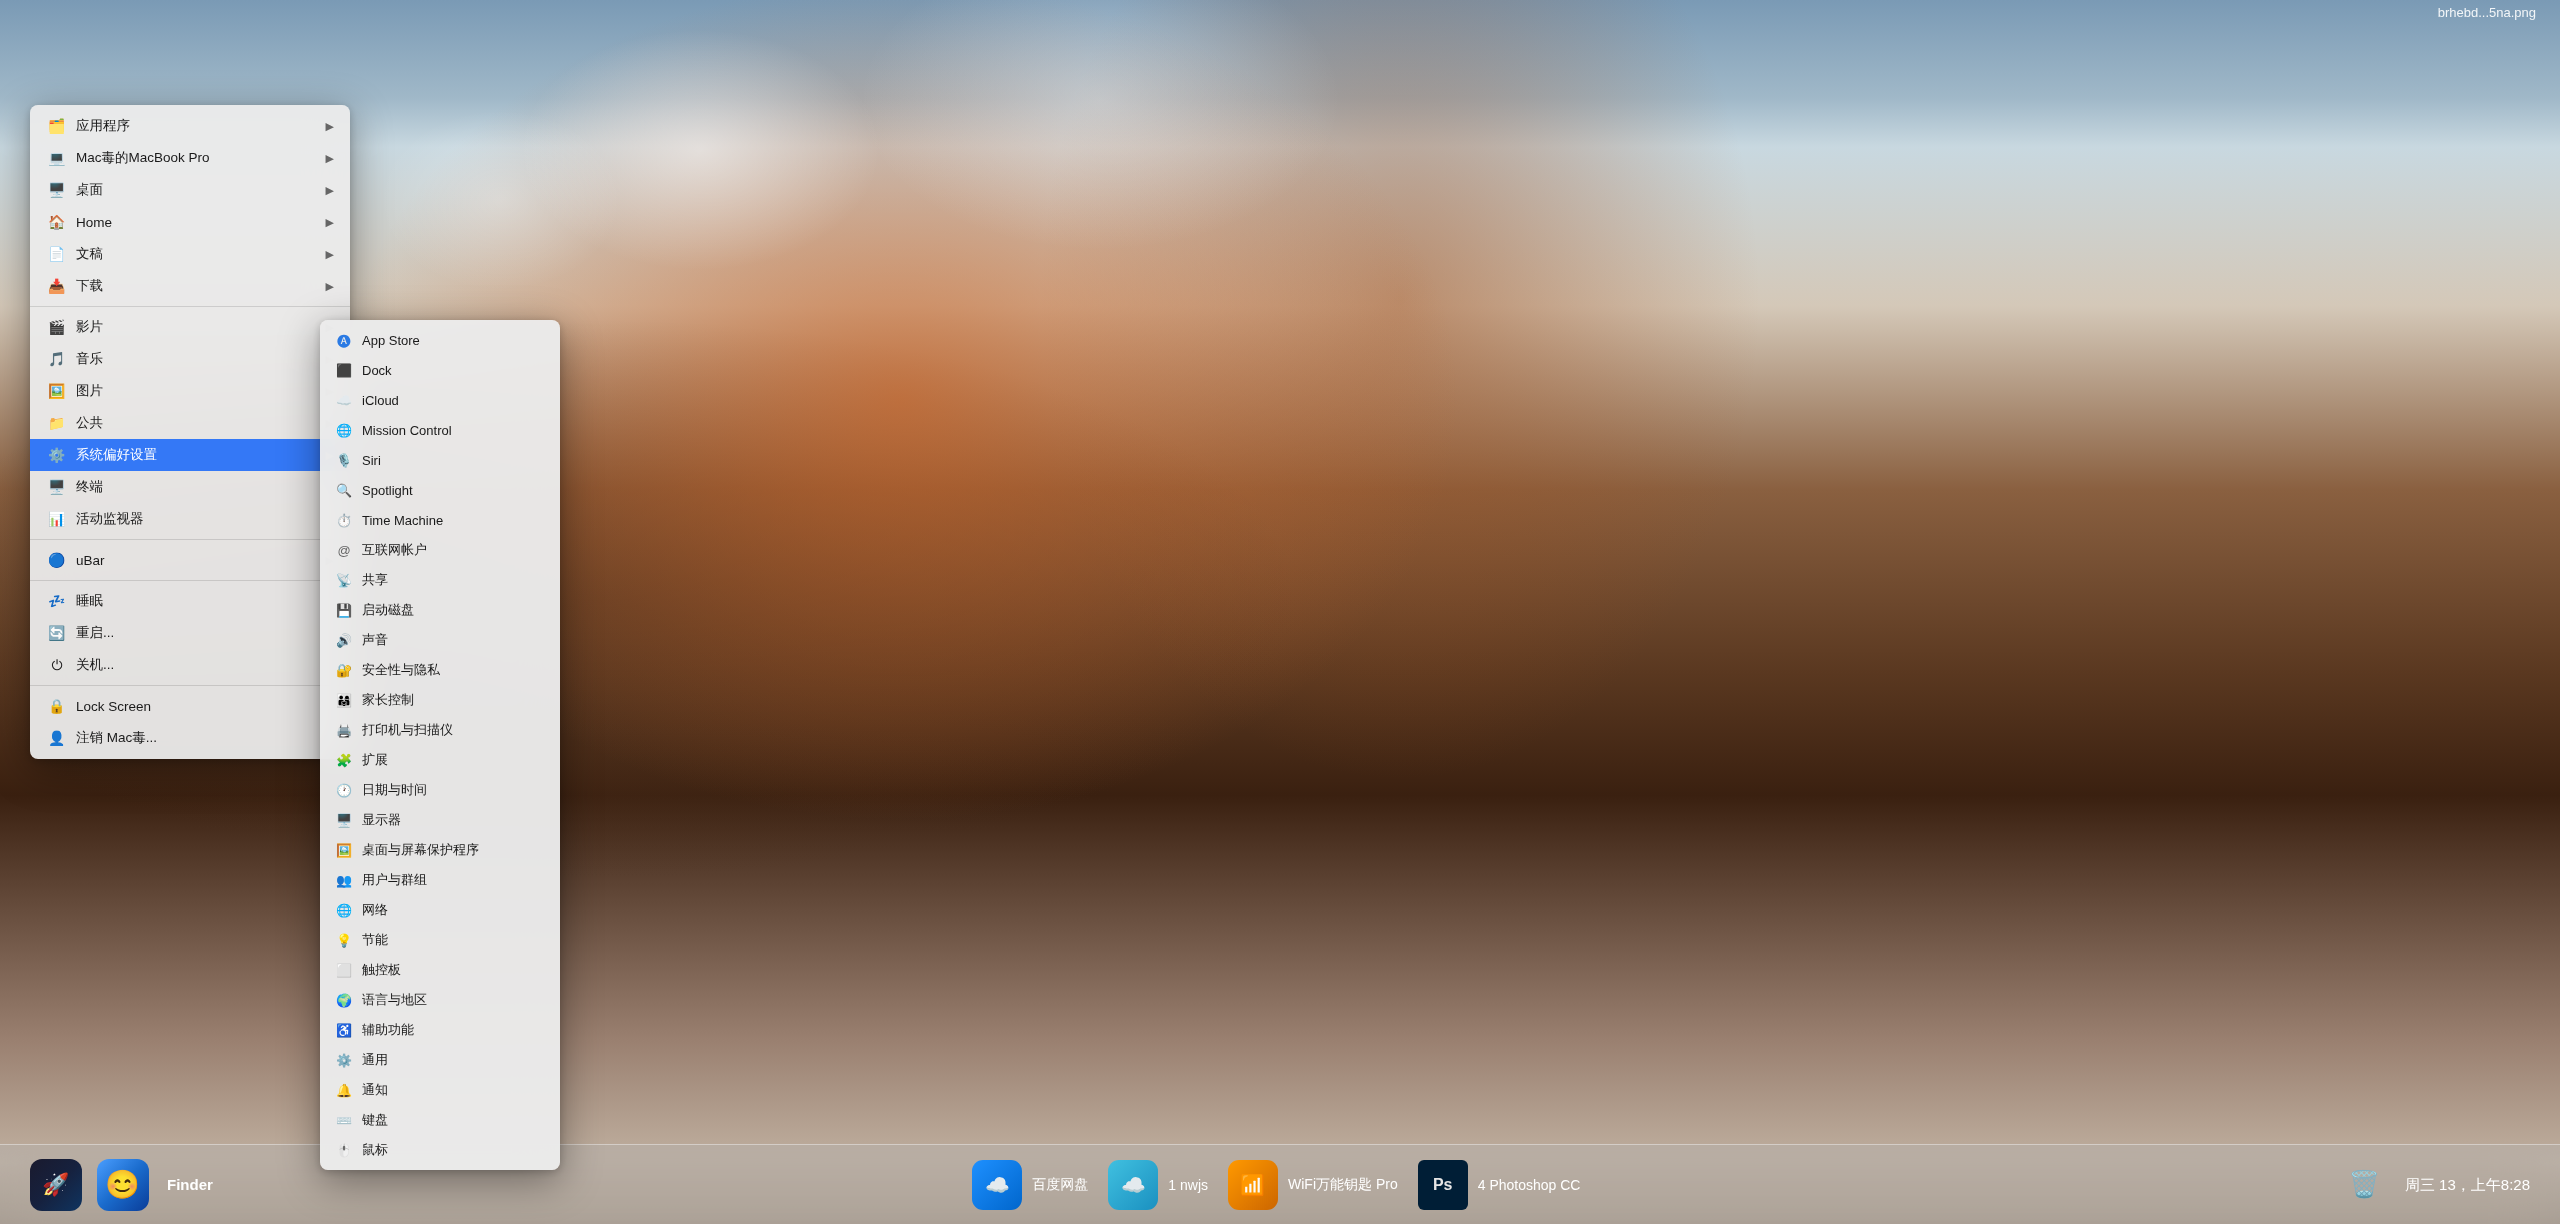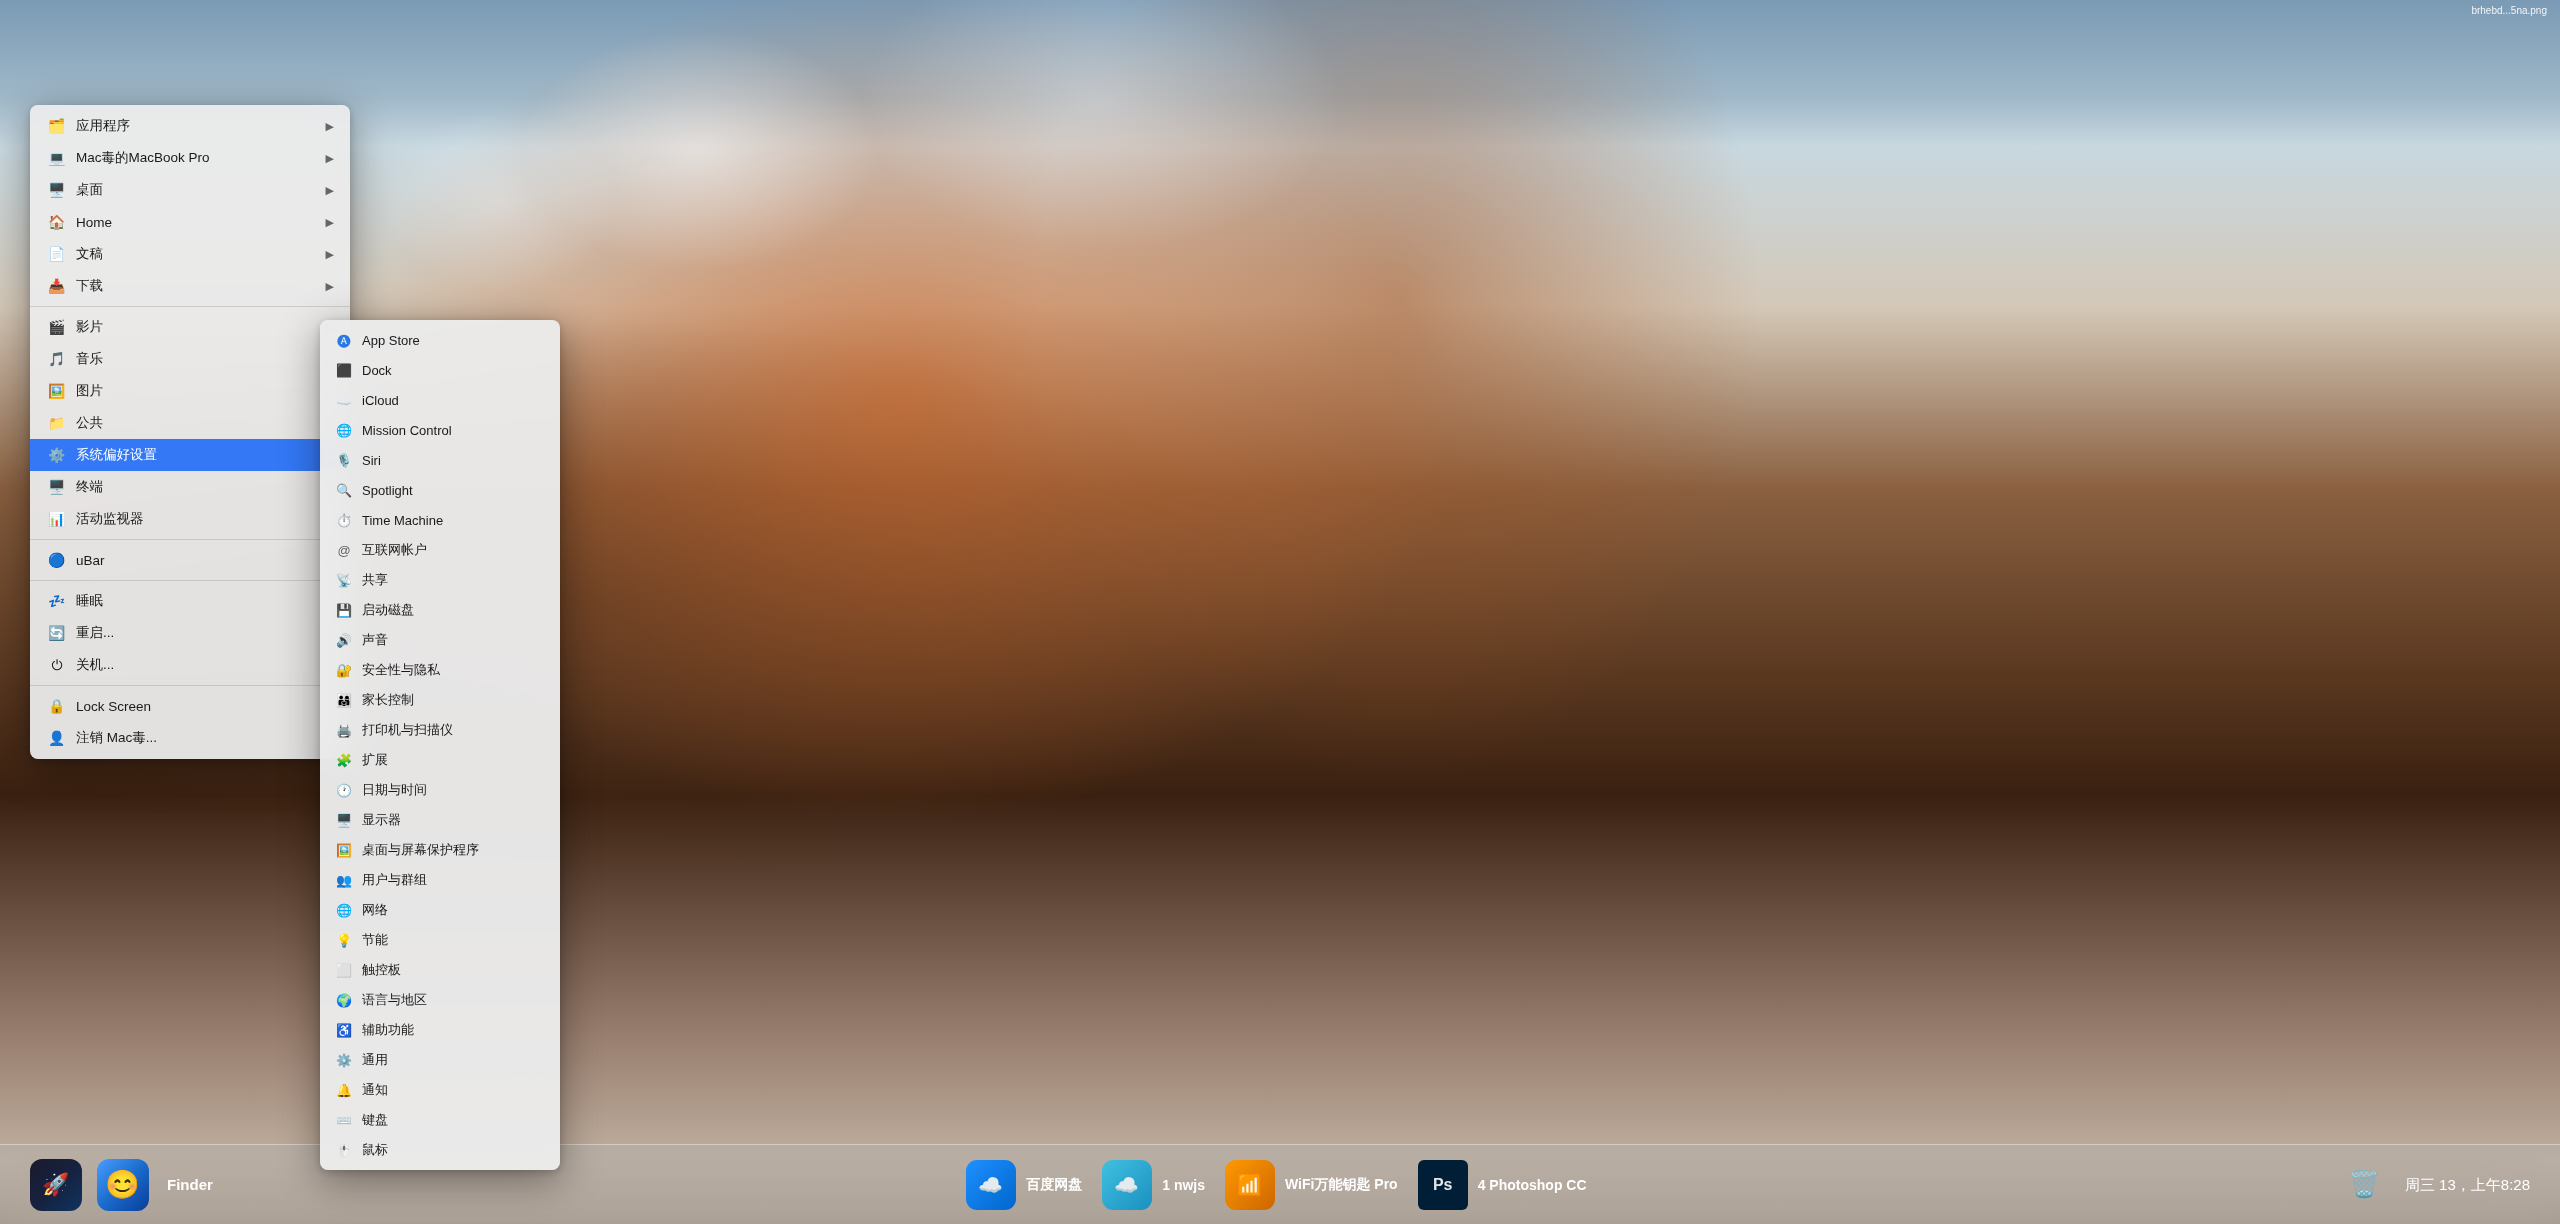--- a/index.html
+++ b/index.html
@@ -123,21 +123,21 @@
       border-radius: 11px;
       display: flex;
       align-items: center;
       justify-content: center;
       font-size: 24px;
     }
 
     .center-app-label {
       color: white;
       font-size: 14px;
-      font-weight: 700;
+      font-weight: 400;
     }
 
     .bottom-right-time {
       color: white;
       font-size: 15px;
       font-weight: 500;
       text-align: right;
       line-height: 1.4;
     }
 
@@ -149,23 +149,23 @@
       justify-content: center;
       font-size: 26px;
       cursor: pointer;
       margin-right: 15px;
     }
 
     
     #top-right-filename {
       position: absolute;
       top: 5px;
-      right: 13px;
+      right: 24px;
       color: rgba(255,255,255,0.9);
-      font-size: 10px;
+      font-size: 13px;
       z-index: 50;
     }
 
     
     #apple-menu {
       position: absolute;
       left: 30px;
       top: 105px;
       width: 320px;
       background: rgba(235, 235, 235, 0.95);

